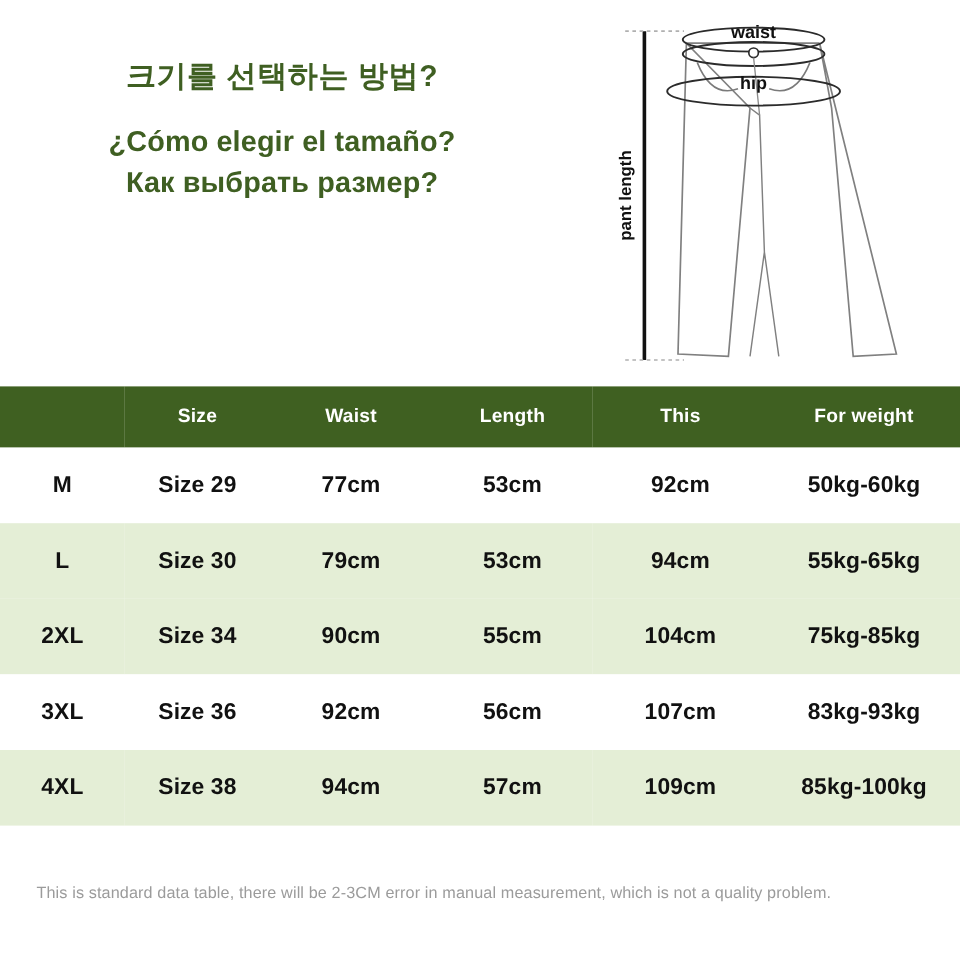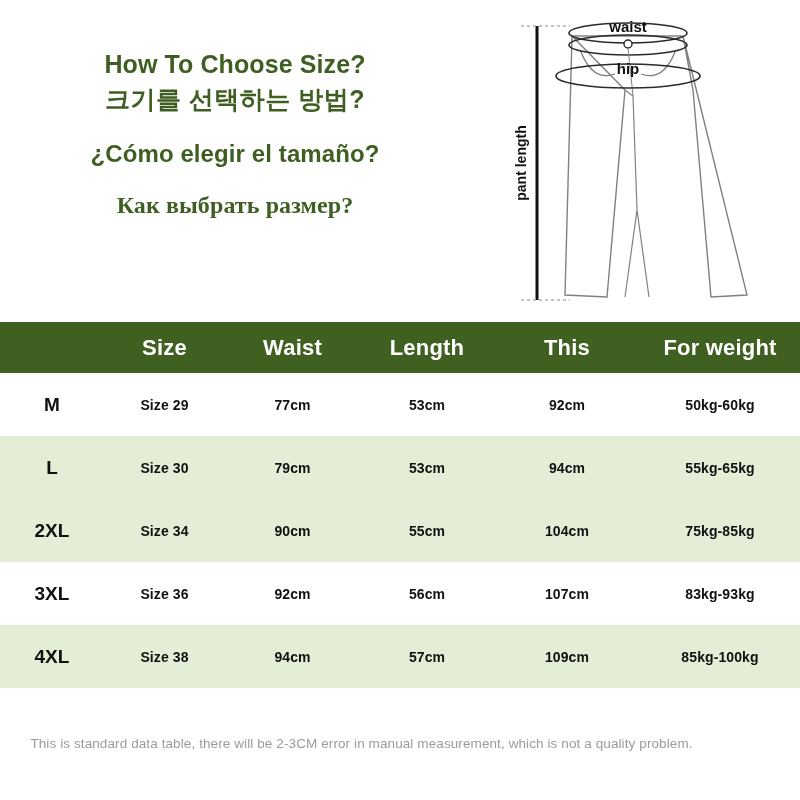--- a/index.html
+++ b/index.html
@@ -34,22 +34,22 @@
   }
   .heading-line {
     font-weight: bold;
     line-height: 1.32;
     letter-spacing: 0.1px;
     white-space: nowrap;
   }
   .h-en  { font-size: 25px; margin-bottom: 2px; }
   .h-ko  { font-size: 25px; margin-bottom: 22px; letter-spacing: 0.5px; }
   .h-fr  { font-size: 24px; margin-bottom: 2px; }
-  .h-es  { font-size: 24px; margin-bottom: 20px; }
-  .h-ru  { font-size: 24px; font-family: Liberation Serif, serif; }
+  .h-es  { font-size: 24px; margin-bottom: 2px; }
+  .h-ru  { font-size: 24px; }
 
   
   #diagram {
     position: absolute;
     left: 515px;
     top: 0px;
     width: 285px;
     height: 322px;
   }
   #diagram svg { display: block; }
@@ -66,35 +66,35 @@
   #size-table col.c-size   { width: 104px; }
   #size-table col.c-num    { width: 121px; }
   #size-table col.c-waist  { width: 135px; }
   #size-table col.c-length { width: 134px; }
   #size-table col.c-hips   { width: 146px; }
   #size-table col.c-weight { width: 160px; }
 
   #size-table thead th {
     background: #3f6021;
     color: #ffffff;
-    font-size: 22px;
+    font-size: 16px;
     font-weight: bold;
     height: 51px;
     padding: 0;
     text-align: center;
     vertical-align: middle;
     letter-spacing: 0.2px;
   }
 
   #size-table tbody td {
     height: 63px;
     padding: 0;
     text-align: center;
     vertical-align: middle;
-    font-size: 14px;
+    font-size: 19px;
     font-weight: bold;
     color: #111111;
     background: #ffffff;
     letter-spacing: 0.1px;
   }
   #size-table tbody tr.alt td {
     background: #e4eed6;
   }
   #size-table tbody td.cell-size {
     font-size: 19px;
@@ -113,21 +113,20 @@
     line-height: 1.5;
     white-space: nowrap;
   }
 </style>
 </head>
 <body>
 
 <div id="top-section">
 
   <div id="headings">
-    <div class="heading-line h-en">How To Choose Size?</div>
     <div class="heading-line h-ko">크기를 선택하는 방법?</div>
     <div class="heading-line h-es">¿Cómo elegir el tamaño?</div>
     <div class="heading-line h-ru">Как выбрать размер?</div>
   </div>
 
   <div id="diagram">
     <svg width="285" height="322" viewBox="0 0 285 322" xmlns="http://www.w3.org/2000/svg">
       <g fill="none" stroke="#808080" stroke-width="1.4">
 
         <path d="M57 36 L50 295 L92 297 L110 90 Z"></path>

